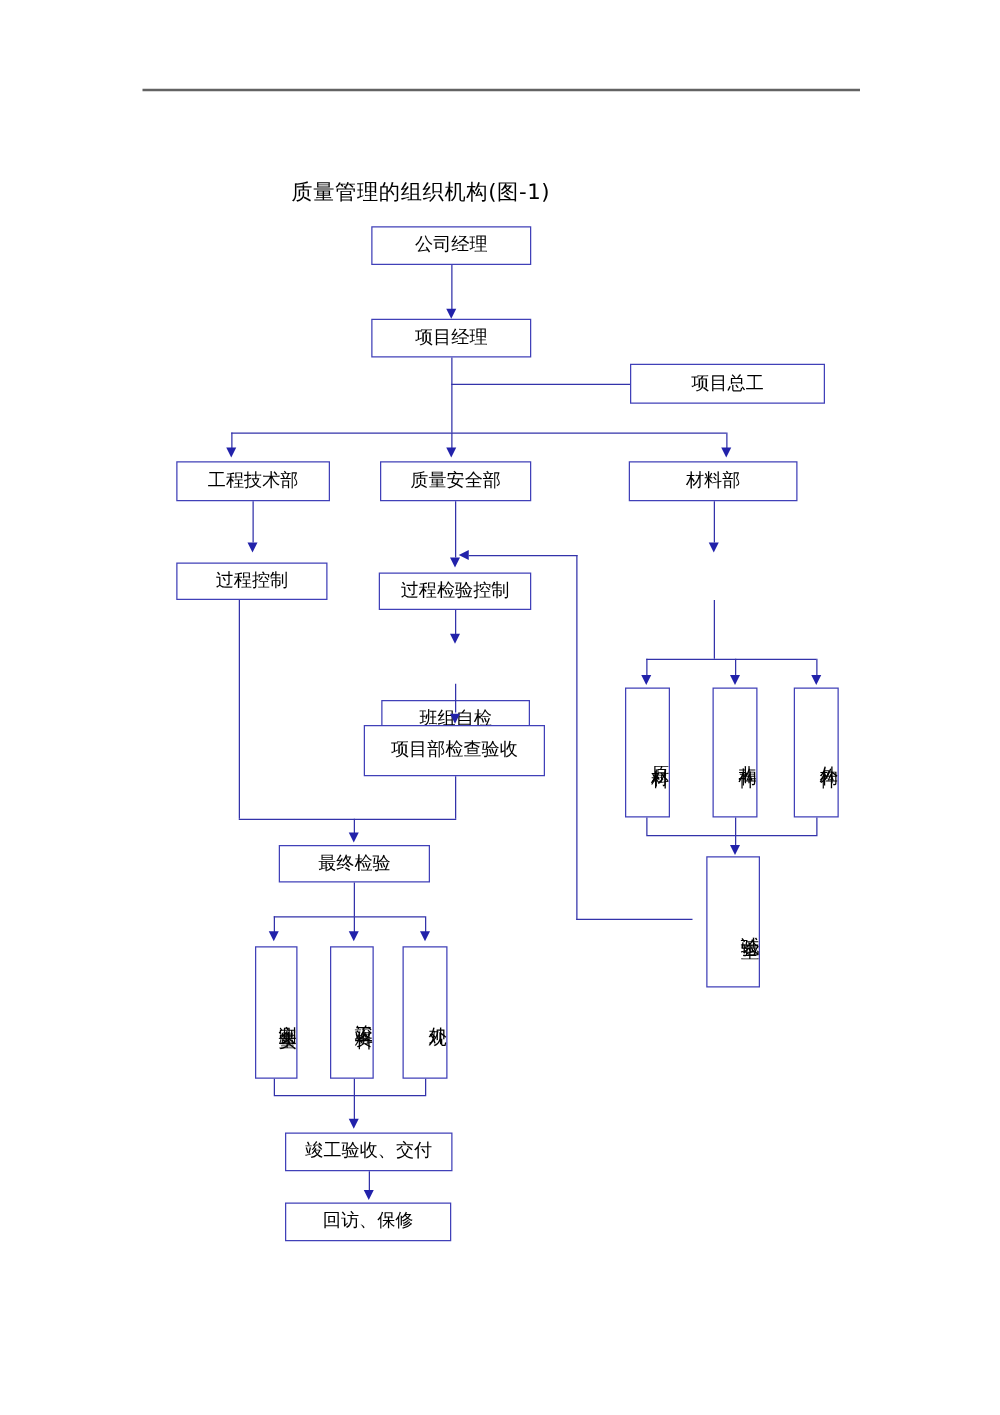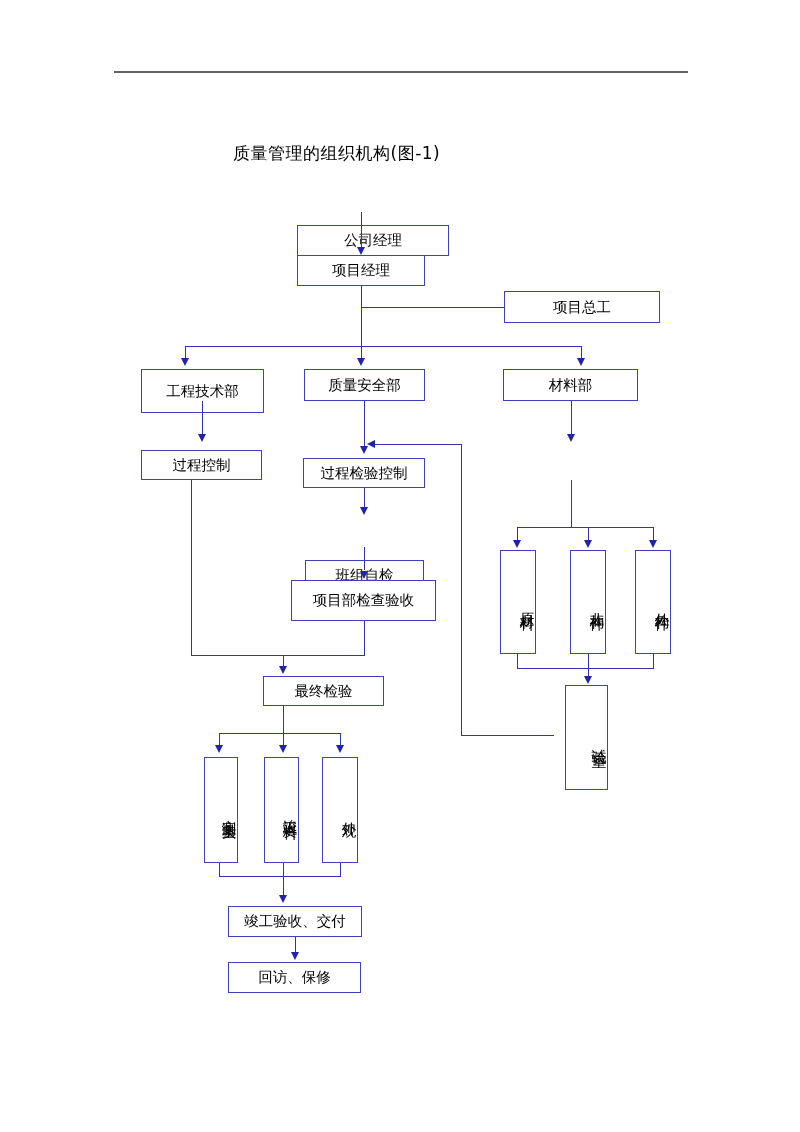--- a/index.html
+++ b/index.html
@@ -81,48 +81,48 @@
 </style>
 </head>
 <body>
 
 <div id="page">
 
   <div class="rule" style="left:114px; top:71px; width:574px; height:2px;"></div>
 
   <div class="title" style="left:233px; top:142px;">质量管理的组织机构(图-1)</div>
 
-  <div class="box" style="left:297px; top:181px; width:152px; height:31px;margin-top:44px;">公司经理</div>
+  <div class="box" style="left:297px; top:181px; width:128px; height:31px;">公司经理</div>
 
   <div class="box" style="left:297px; top:255px; width:128px; height:31px;">项目经理</div>
 
   <div class="box" style="left:504px; top:291px; width:156px; height:32px;">项目总工</div>
 
-  <div class="box" style="left:141px; top:369px; width:123px; height:44px;">工程技术部</div>
+  <div class="box" style="left:141px; top:369px; width:123px; height:32px;">工程技术部</div>
 
   <div class="box" style="left:304px; top:369px; width:121px; height:32px;">质量安全部</div>
 
   <div class="box" style="left:503px; top:369px; width:135px; height:32px;">材料部</div>
 
   <div class="box" style="left:141px; top:450px; width:121px; height:30px;">过程控制</div>
 
   <div class="box" style="left:303px; top:458px; width:122px; height:30px;">过程检验控制</div>
 
 
   <div class="box" style="left:305px; top:516px; width:119px; height:31px;margin-top:44px;">班组自检</div>
 
   <div class="box" style="left:291px; top:580px; width:145px; height:41px;">项目部检查验收</div>
 
   <div class="box vert" style="left:500px; top:550px; width:36px; height:104px;">原材料</div>
 
   <div class="box vert" style="left:570px; top:550px; width:36px; height:104px;">非构件</div>
 
   <div class="box vert" style="left:635px; top:550px; width:36px; height:104px;">外构件</div>
 
-  <div class="box" style="left:223px; top:676px; width:121px; height:30px;margin-left:40px;">最终检验</div>
+  <div class="box" style="left:223px; top:676px; width:121px; height:30px;">最终检验</div>
 
   <div class="box vert" style="left:565px; top:685px; width:43px; height:105px; font-size:15px;">试验室</div>
 
   <div class="box vert" style="left:204px; top:757px; width:34px; height:106px;">实测实量</div>
 
   <div class="box vert" style="left:264px; top:757px; width:35px; height:106px;">竣工资料</div>
 
   <div class="box vert" style="left:322px; top:757px; width:36px; height:106px;">外观</div>
 
   <div class="box" style="left:228px; top:906px; width:134px; height:31px;">竣工验收、交付</div>

